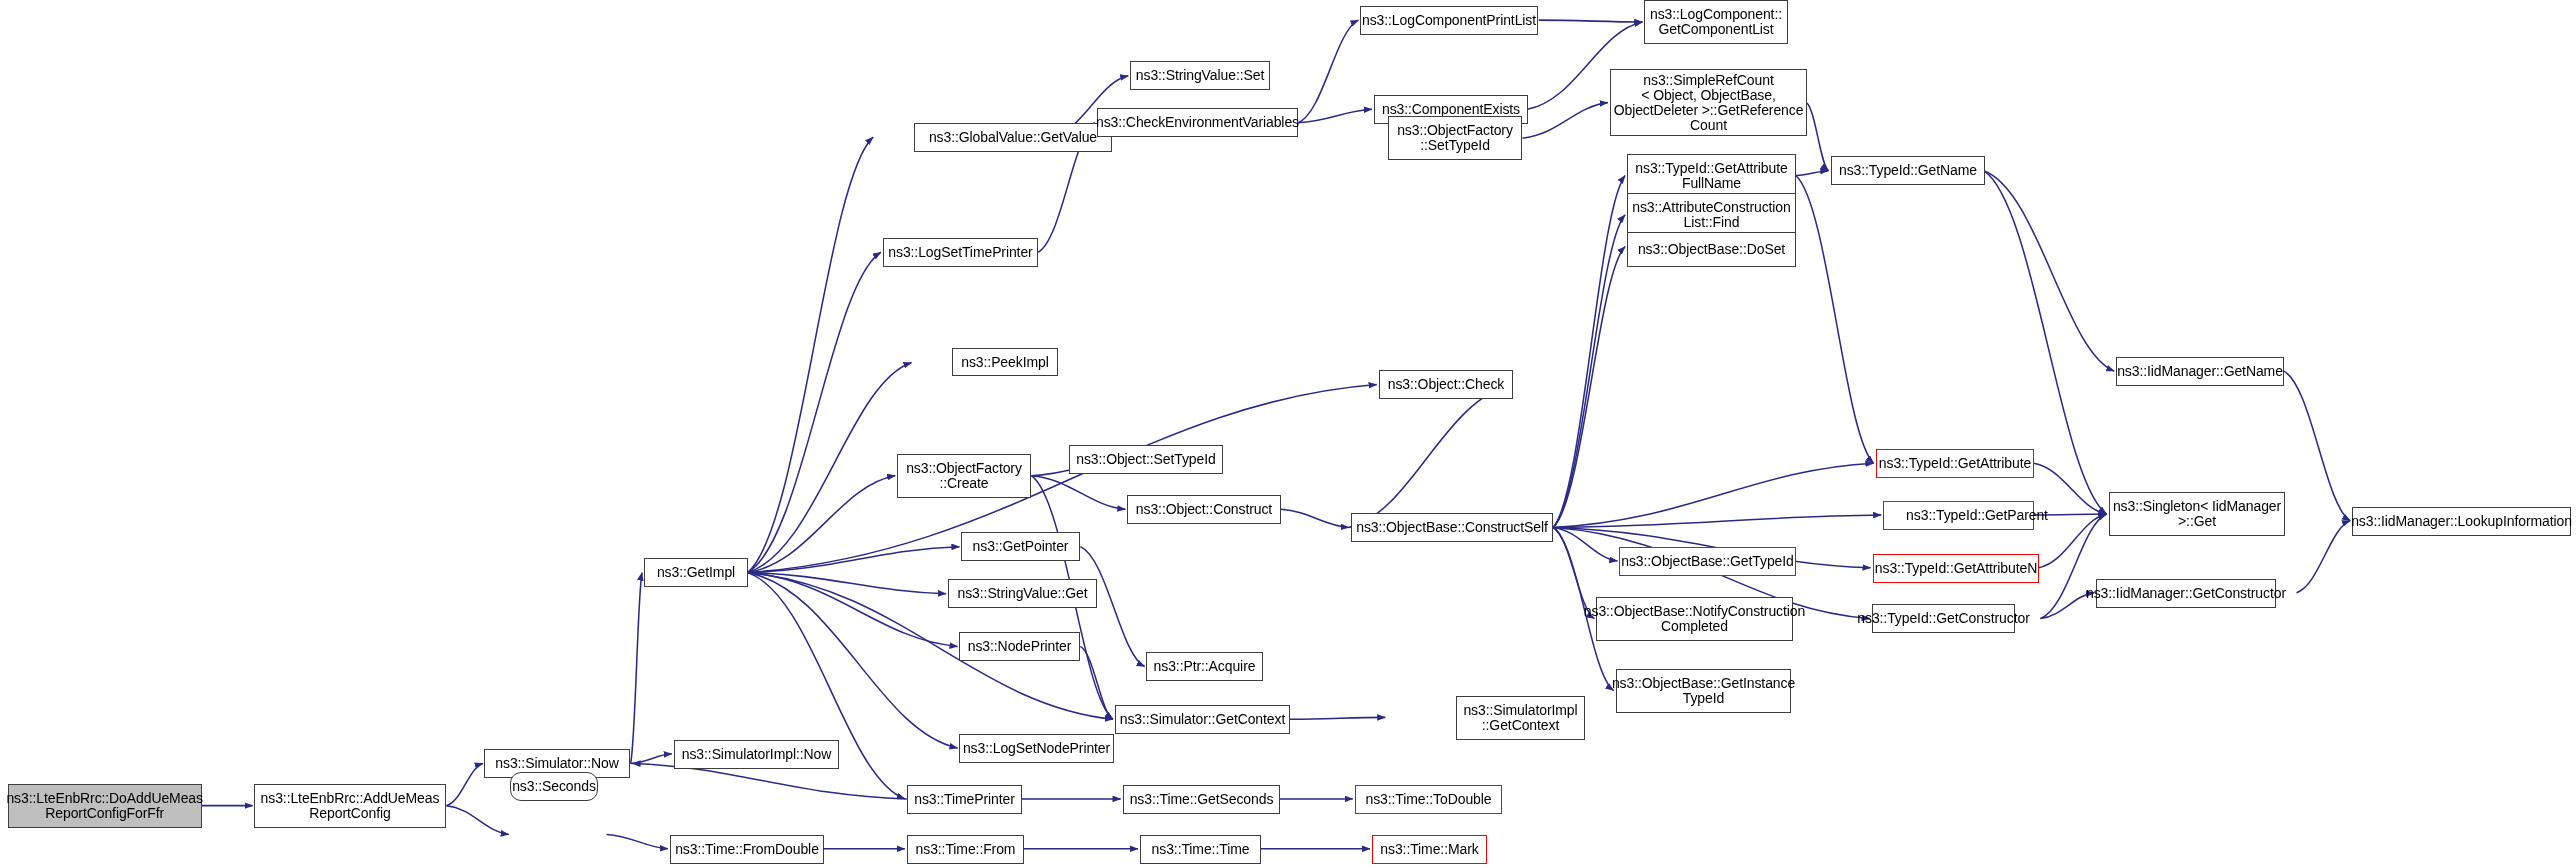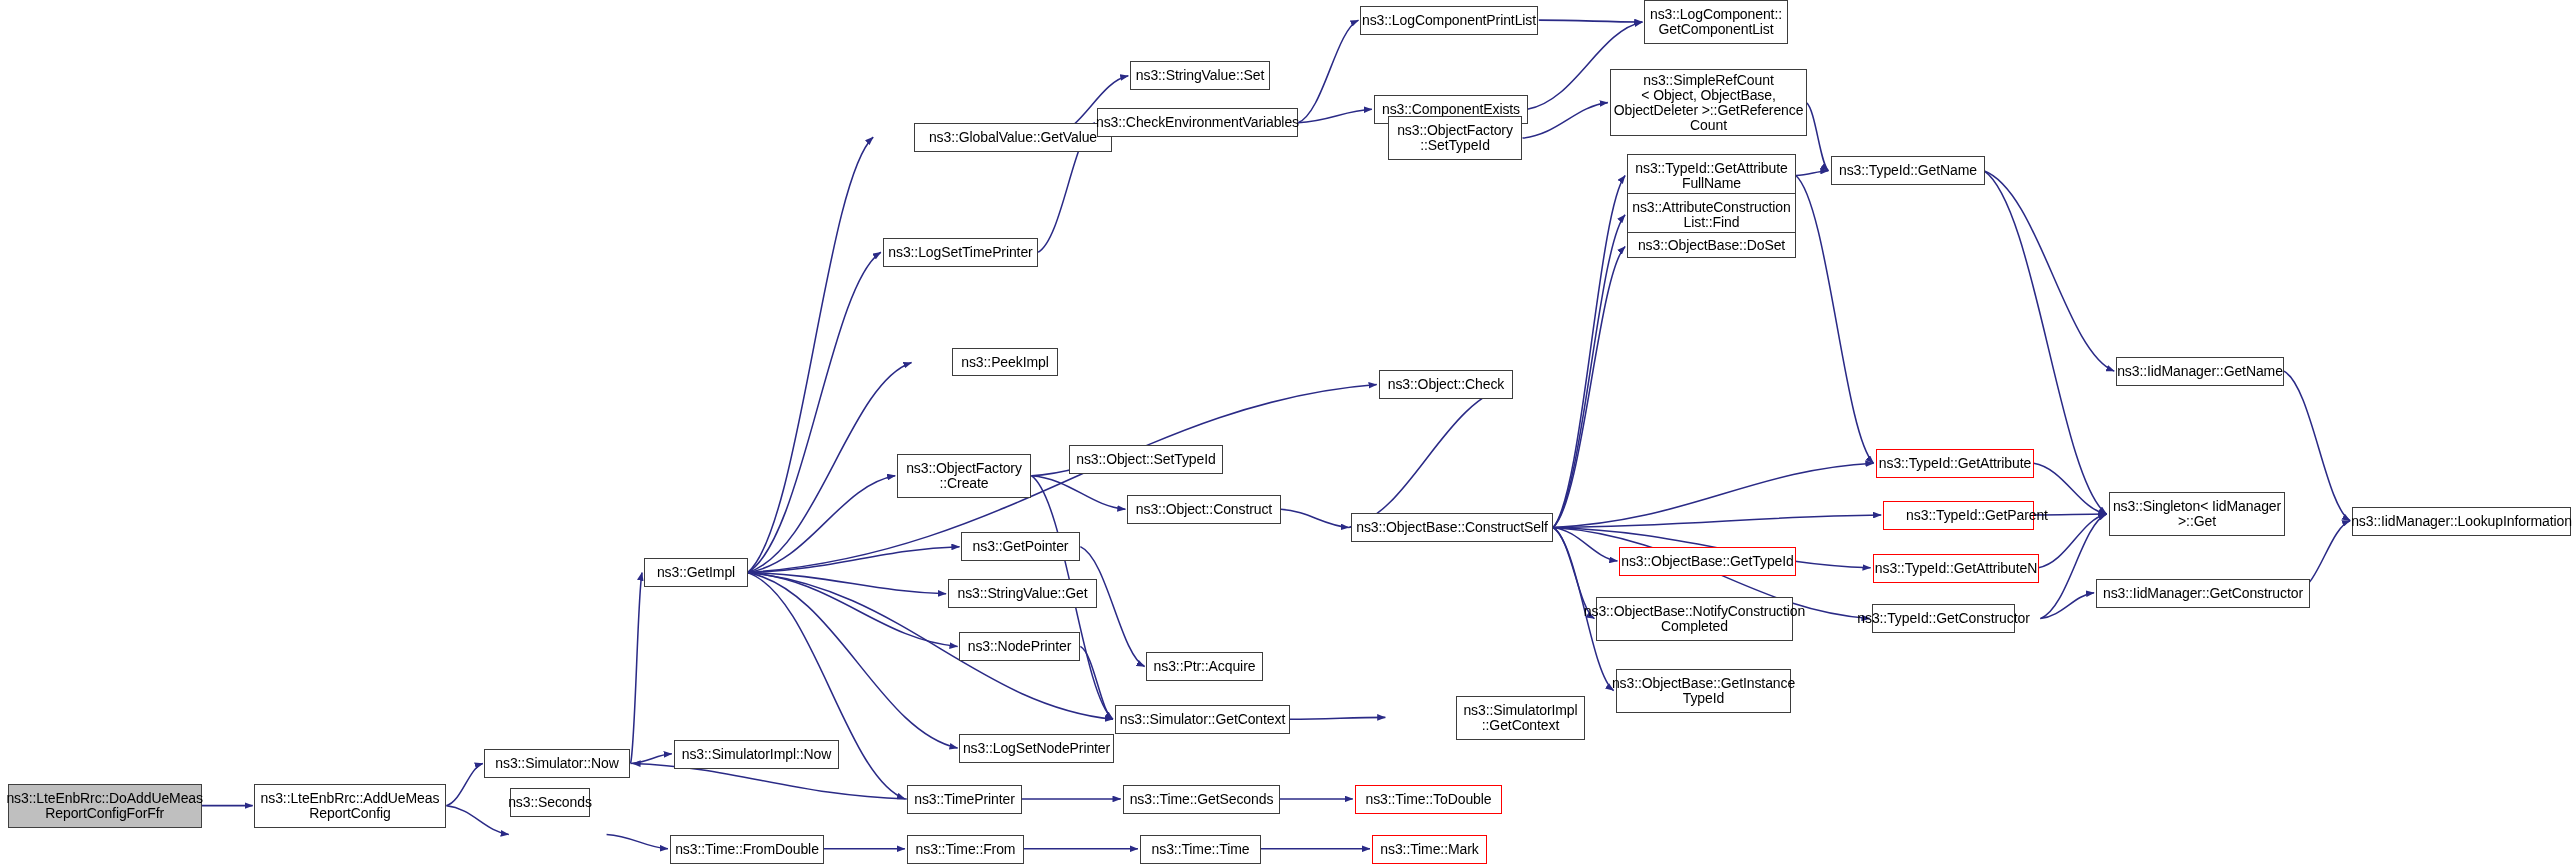--- a/index.html
+++ b/index.html
@@ -123,21 +123,21 @@
         <path d="M1619,550 C1758.02,554.2 1824.22,587.8 1950,592" marker-end="url(#arrow)"></path>
         <path d="M1619,550 C1757.6,559.5 1823.6,635.5 1949,645" marker-end="url(#arrow)"></path>
       </g>
   </svg>
   <div id="nodes">
       <div class="node highlight" style="left: 7.7px; top: 784px; width: 194px; height: 44px;"><span class="lbl">ns3::LteEnbRrc::DoAddUeMeas
 ReportConfigForFfr</span></div>
       <div class="node" style="left: 254px; top: 784px; width: 192px; height: 44px;"><span class="lbl">ns3::LteEnbRrc::AddUeMeas
 ReportConfig</span></div>
       <div class="node" style="left: 484px; top: 749px; width: 146px; height: 29px;"><span class="lbl">ns3::Simulator::Now</span></div>
-      <div class="node" style="left: 510px; top: 788px; width: 80px; height: 29px;"><span class="lbl">ns3::Seconds</span></div>
+      <div class="node" style="left: 510px; top: 772px; width: 88px; height: 29px; border-radius: 11px;"><span class="lbl">ns3::Seconds</span></div>
       <div class="node" style="left: 674px; top: 740px; width: 165px; height: 29px;"><span class="lbl">ns3::SimulatorImpl::Now</span></div>
       <div class="node" style="left: 670px; top: 835px; width: 154px; height: 29px;"><span class="lbl">ns3::Time::FromDouble</span></div>
       <div class="node" style="left: 907px; top: 785px; width: 115px; height: 29px;"><span class="lbl">ns3::TimePrinter</span></div>
       <div class="node" style="left: 907px; top: 835px; width: 117px; height: 29px;"><span class="lbl">ns3::Time::From</span></div>
       <div class="node" style="left: 1123px; top: 785px; width: 157px; height: 29px;"><span class="lbl">ns3::Time::GetSeconds</span></div>
       <div class="node" style="left: 1140px; top: 835px; width: 121px; height: 29px;"><span class="lbl">ns3::Time::Time</span></div>
       <div class="node red" style="left: 1355px; top: 785px; width: 147px; height: 29px;"><span class="lbl">ns3::Time::ToDouble</span></div>
       <div class="node red" style="left: 1372px; top: 835px; width: 115px; height: 29px;"><span class="lbl">ns3::Time::Mark</span></div>
       <div class="node" style="left: 959px; top: 734px; width: 155px; height: 29px;"><span class="lbl">ns3::LogSetNodePrinter</span></div>
       <div class="node" style="left: 644px; top: 558px; width: 104px; height: 29px;"><span class="lbl">ns3::GetImpl</span></div>
@@ -166,31 +166,31 @@
       <div class="node" style="left: 1388px; top: 116px; width: 134px; height: 44px;"><span class="lbl">ns3::ObjectFactory
 ::SetTypeId</span></div>
       <div class="node" style="left: 1610px; top: 69px; width: 197px; height: 67px;"><span class="lbl">ns3::SimpleRefCount
 &lt; Object, ObjectBase,
 ObjectDeleter &gt;::GetReference
 Count</span></div>
       <div class="node" style="left: 1627px; top: 154px; width: 169px; height: 44px;"><span class="lbl">ns3::TypeId::GetAttribute
 FullName</span></div>
       <div class="node" style="left: 1627px; top: 193px; width: 169px; height: 44px;"><span class="lbl">ns3::AttributeConstruction
 List::Find</span></div>
-      <div class="node" style="left: 1627px; top: 232px; width: 169px; height: 26px;"><span class="lbl">ns3::ObjectBase::DoSet</span></div>
+      <div class="node" style="left: 1627px; top: 232px; width: 169px; height: 35px;"><span class="lbl">ns3::ObjectBase::DoSet</span></div>
       <div class="node" style="left: 1831px; top: 156px; width: 154px; height: 29px;"><span class="lbl">ns3::TypeId::GetName</span></div>
       <div class="node red" style="left: 1876px; top: 449px; width: 158px; height: 29px;"><span class="lbl">ns3::TypeId::GetAttribute</span></div>
       <div class="node red" style="left: 1883px; top: 501px; width: 151px; height: 29px; padding-left: 37px;"><span class="lbl">ns3::TypeId::GetParent</span></div>
       <div class="node red" style="left: 1873px; top: 554px; width: 166px; height: 29px;"><span class="lbl">ns3::TypeId::GetAttributeN</span></div>
       <div class="node red" style="left: 1619px; top: 547px; width: 177px; height: 29px;"><span class="lbl">ns3::ObjectBase::GetTypeId</span></div>
       <div class="node" style="left: 1596px; top: 597px; width: 197px; height: 44px;"><span class="lbl">ns3::ObjectBase::NotifyConstruction
 Completed</span></div>
       <div class="node" style="left: 1616px; top: 669px; width: 175px; height: 44px;"><span class="lbl">ns3::ObjectBase::GetInstance
 TypeId</span></div>
       <div class="node" style="left: 1872px; top: 604px; width: 143px; height: 29px;"><span class="lbl">ns3::TypeId::GetConstructor</span></div>
       <div class="node" style="left: 2109px; top: 492px; width: 176px; height: 44px;"><span class="lbl">ns3::Singleton&lt; IidManager
 &gt;::Get</span></div>
       <div class="node" style="left: 2116px; top: 357px; width: 168px; height: 29px;"><span class="lbl">ns3::IidManager::GetName</span></div>
-      <div class="node" style="left: 2096px; top: 579px; width: 214px; height: 29px;"><span class="lbl">ns3::IidManager::GetConstructor</span></div>
+      <div class="node" style="left: 2096px; top: 579px; width: 180px; height: 29px;"><span class="lbl">ns3::IidManager::GetConstructor</span></div>
       <div class="node" style="left: 2352px; top: 507px; width: 219px; height: 29px;"><span class="lbl">ns3::IidManager::LookupInformation</span></div>
     </div>
 </div>
 
 
 </body></html>

